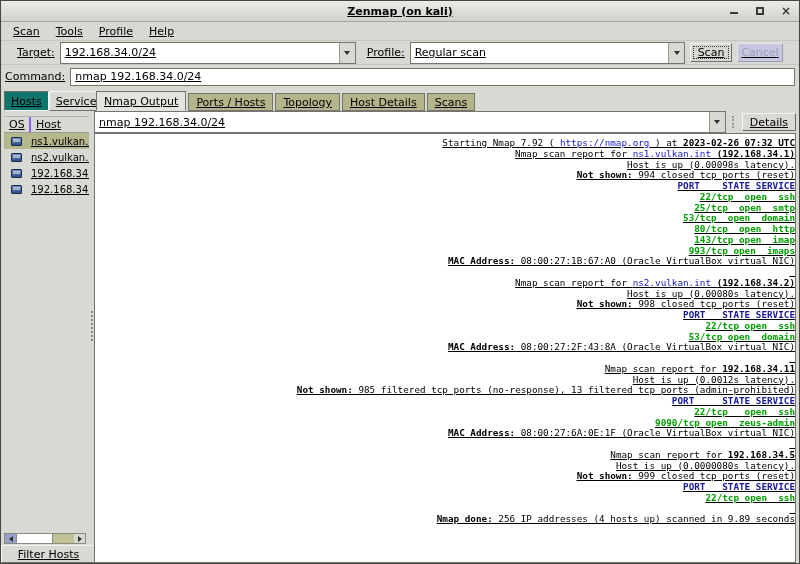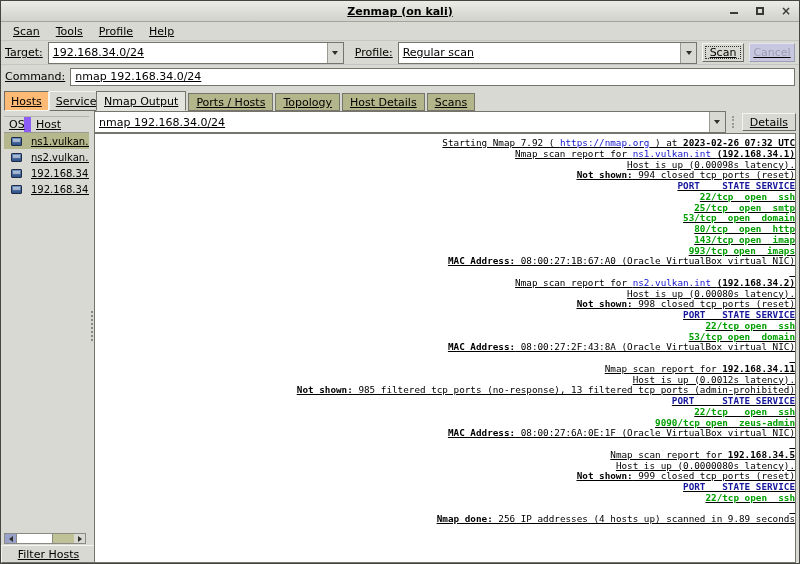--- a/index.html
+++ b/index.html
@@ -14,21 +14,21 @@
   .win-controls{position:absolute;right:8px;top:0;height:100%;display:flex;gap:16px;align-items:center;}
   .wc{width:10px;height:10px;position:relative;cursor:default;}
   .wc-min::after{content:"";position:absolute;left:1px;right:1px;bottom:2px;height:2px;background:#3a3a36;}
   .wc-max::after{content:"";position:absolute;inset:1px;border:2px solid #3a3a36;}
   .wc-close{font-size:12px;font-weight:bold;color:#3a3a36;line-height:10px;text-align:center;}
   
   .menubar{height:19px;flex:0 0 19px;display:flex;align-items:center;padding-left:4px;
            border-bottom:1px solid #c6c6c0;}
   .menu-item{padding:2px 8px;}
   
-  .toolbar{height:24px;flex:0 0 24px;display:flex;align-items:center;padding:0 4px;gap:5px;
+  .toolbar{height:24px;flex:0 0 24px;display:flex;align-items:center;padding:0 16px;gap:5px;
            border-bottom:1px solid #c6c6c0;}
   .cmdrow{height:23px;flex:0 0 23px;display:flex;align-items:center;padding:0 4px;gap:5px;}
   .lbl{white-space:nowrap;}
   .combo{display:flex;height:22px;background:#84cc16;border:1px solid #75756e;align-items:stretch;}
   .combo-text{flex:1;padding:0 4px;display:flex;align-items:center;background:#fff;overflow:hidden;white-space:nowrap;}
   .combo-btn{width:16px;border-left:1px solid #9a9a93;background:#d9d9d3;display:flex;
              align-items:center;justify-content:center;}
   .arr{width:0;height:0;border-left:3.5px solid transparent;border-right:3.5px solid transparent;
        border-top:4px solid #2e2e2a;}
   .entry{flex:1;height:18px;background:#fff;border:1px solid #75756e;padding:0 4px;
@@ -37,23 +37,23 @@
        border-color:#f4f4f1 #6e6e67 #6e6e67 #f4f4f1;display:flex;align-items:center;
        justify-content:center;white-space:nowrap;}
   .btn-scan{outline:1px dotted #2e2e2a;outline-offset:-4px;width:42px;}
   .btn-cancel{background:#c7c7e2;color:#9d9db2;border-color:#e6e6f1 #9d9db2 #9d9db2 #e6e6f1;width:46px;}
   
   .main{flex:1;display:flex;min-height:0;}
   .left{width:88px;flex:0 0 88px;display:flex;flex-direction:column;padding:3px 0 0 3px;}
   .hs-row{display:flex;margin-bottom:5px;}
   .hs-btn{height:20px;padding:0 6px;display:flex;align-items:center;background:#d9d9d3;
           border:1px solid;border-color:#f4f4f1 #6e6e67 #6e6e67 #f4f4f1;}
-  .hs-btn.active{background:#fdba74;border-color:#6e6e67 #f4f4f1 #f4f4f1 #6e6e67;}
+  .hs-btn.active{background:#0f766e;border-color:#6e6e67 #f4f4f1 #f4f4f1 #6e6e67;}
   .host-header{display:flex;height:17px;border-top:1px solid #b4b4ad;border-bottom:1px solid #9a9a93;align-items:center;}
-  .hcol-os{width:27px;padding-left:5px;border-right:7px solid #8b5cf6;height:100%;display:flex;align-items:center;}
+  .hcol-os{width:27px;padding-left:5px;border-right:2px solid #8b5cf6;height:100%;display:flex;align-items:center;}
   .hcol-host{flex:1;padding-left:5px;}
   .host-list{flex:1;overflow:hidden;}
   .host-row{display:flex;height:16px;align-items:center;}
   .host-row.selected{background:#b5b88c;}
   .os-icon{width:11px;height:9px;margin:0 9px 0 7px;background:linear-gradient(#6f8fc0,#2e4f86);
            border:1px solid #1d2c4a;border-radius:1px;position:relative;flex:0 0 11px;}
   .os-icon::after{content:"";position:absolute;left:1px;top:1px;right:1px;height:3px;background:rgba(255,255,255,.45);}
   .host-name{white-space:nowrap;overflow:hidden;font-size:10px;}
   .h-scroll{height:11px;flex:0 0 11px;display:flex;border:1px solid #8a8a84;margin-right:3px;background:#bfc296;}
   .hs-arrow{width:11px;display:flex;align-items:center;justify-content:center;background:#d9d9d3;}

